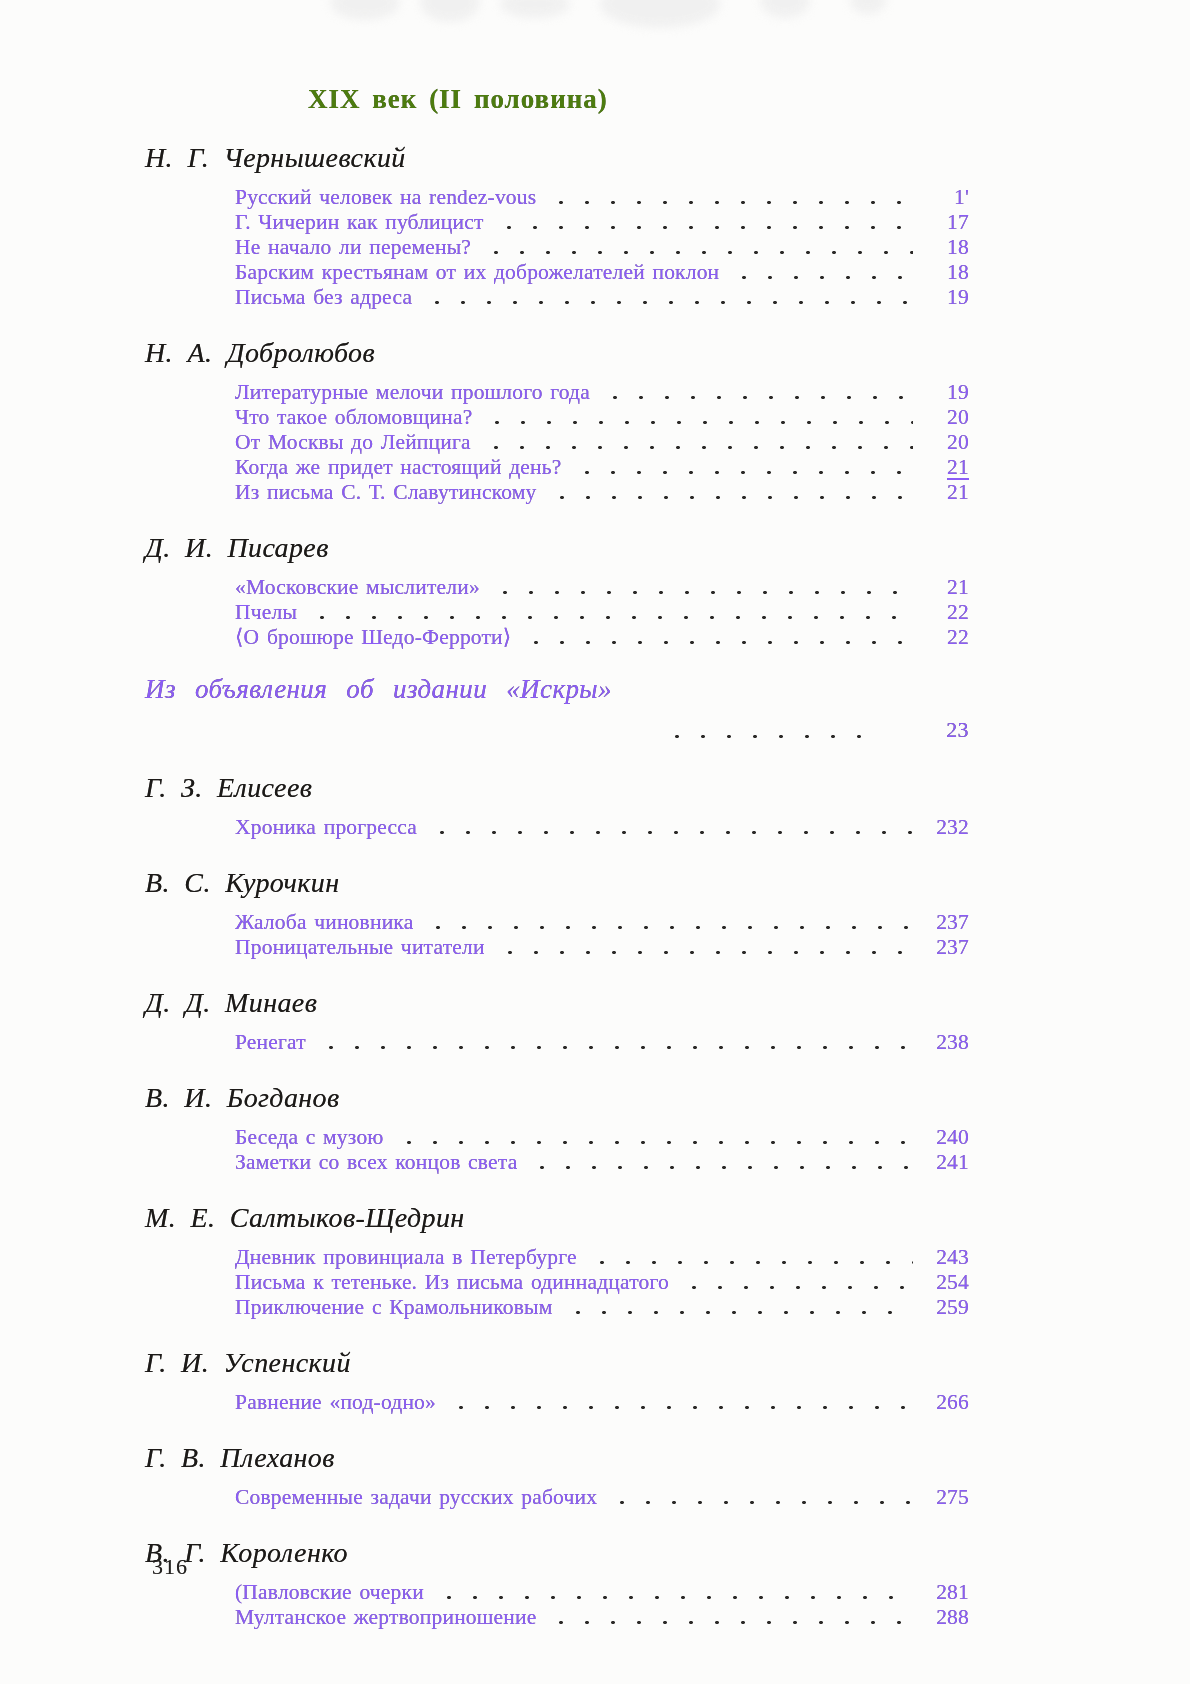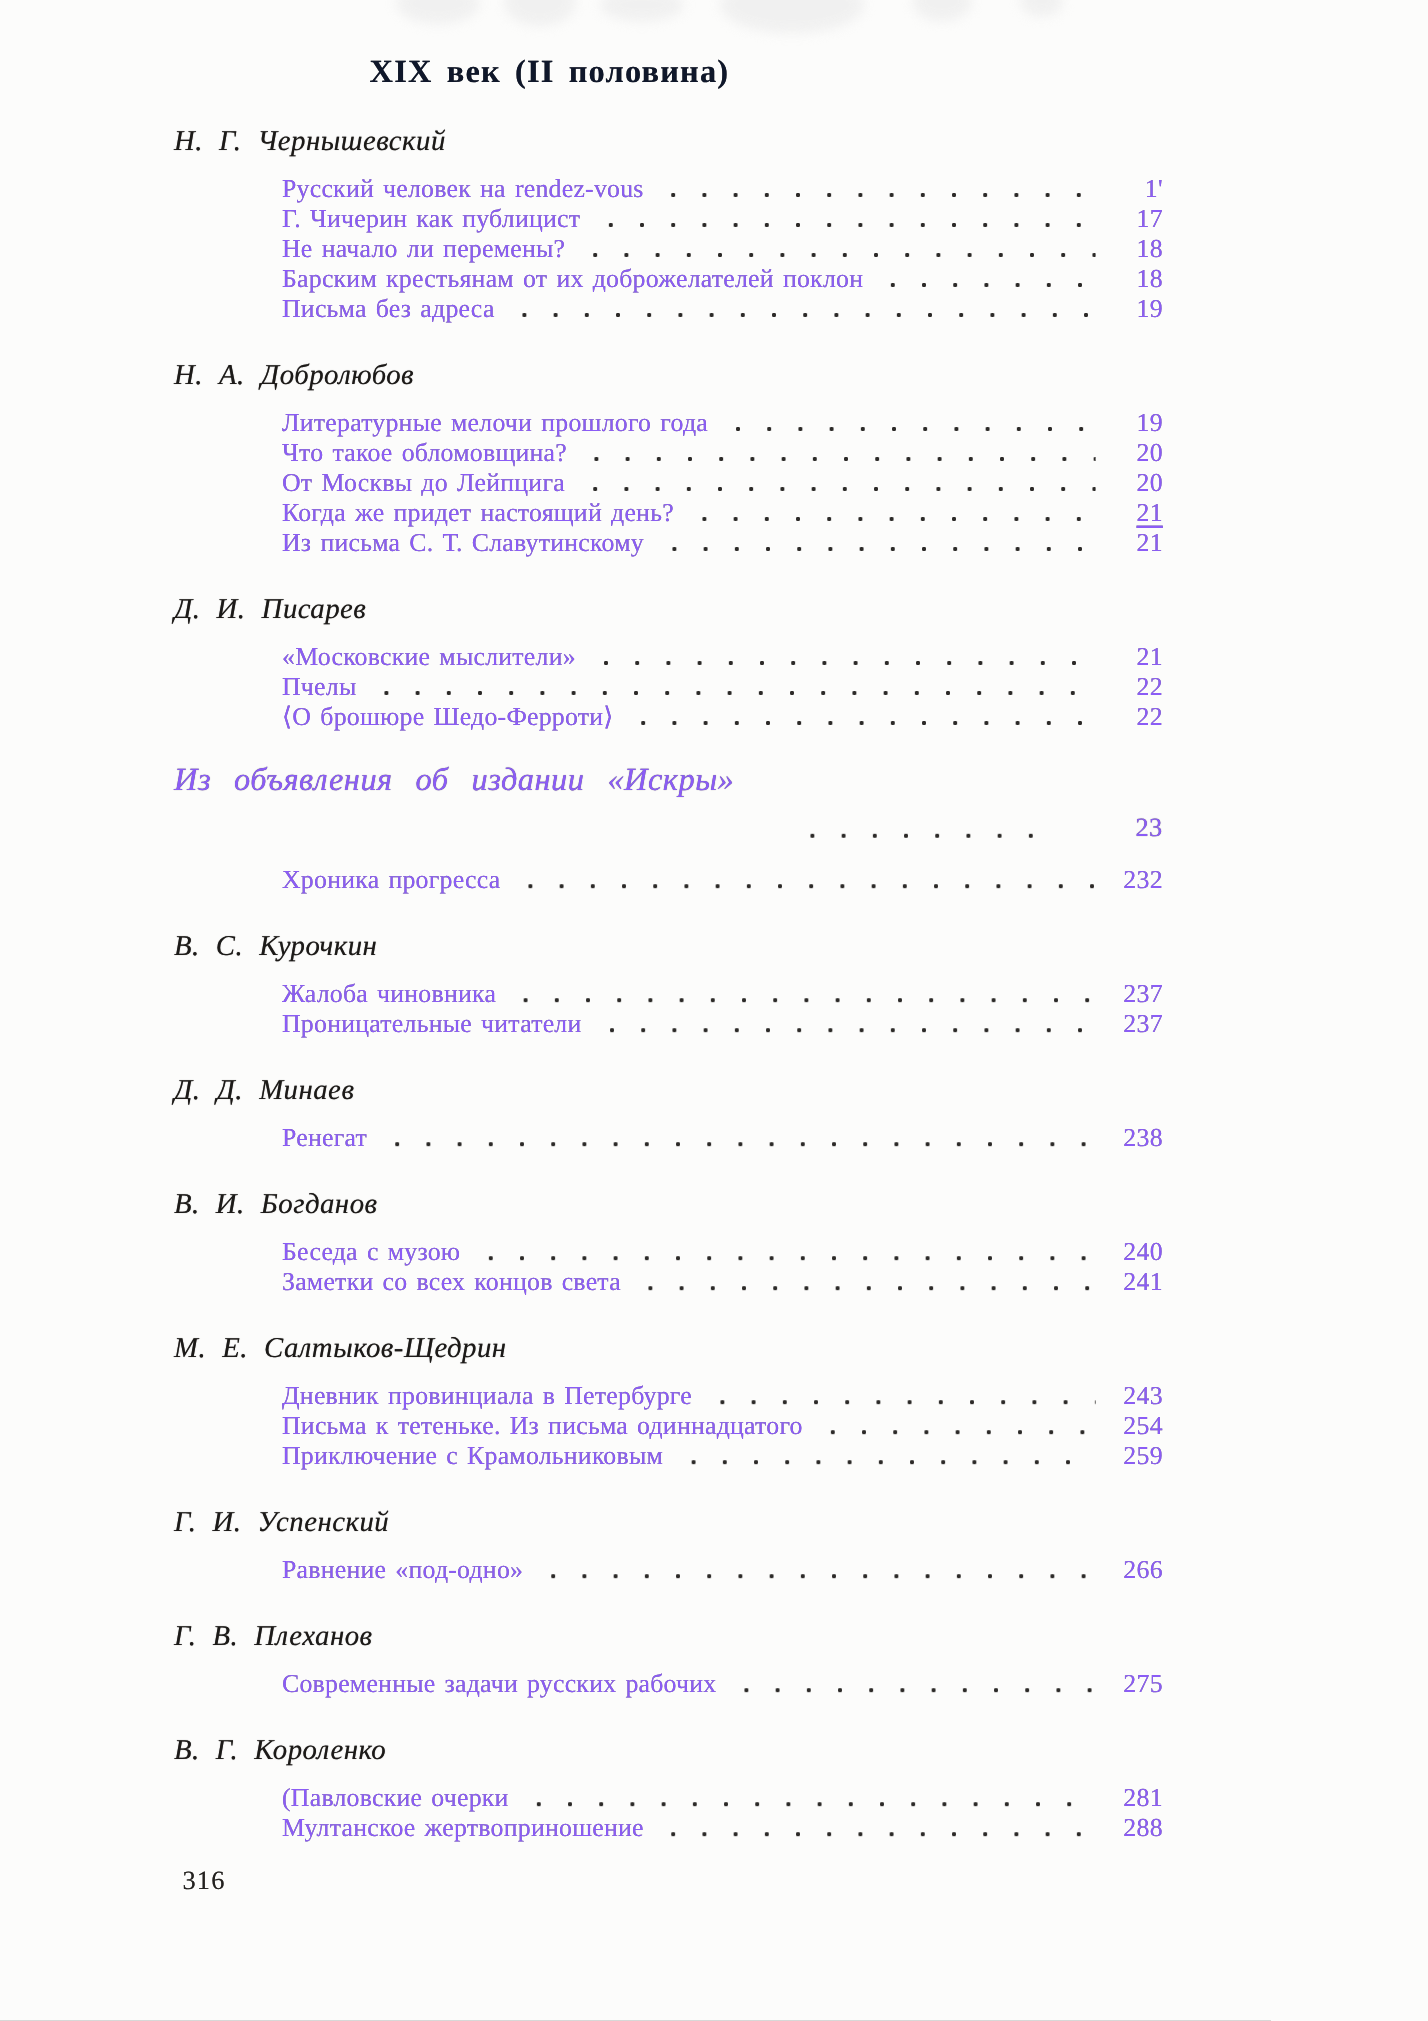--- a/index.html
+++ b/index.html
@@ -26,38 +26,38 @@
   }
   .s1{left:330px;top:-14px;width:70px;height:34px;}
   .s2{left:420px;top:-18px;width:60px;height:40px;}
   .s3{left:500px;top:-10px;width:70px;height:28px;}
   .s4{left:600px;top:-20px;width:120px;height:48px;}
   .s5{left:760px;top:-16px;width:50px;height:34px;}
   .s6{left:850px;top:-12px;width:36px;height:26px;}
 
   .page-title{
     margin:0;
-    padding-top:44px;
+    padding-top:84px;
     margin-left:308px;
     font-size:27px;
     font-weight:700;
     letter-spacing:1px;
     word-spacing:4px;
-    color:#0f172a;
+    color:#4d7c0f;
     text-shadow:0 0 .5px rgba(20,18,16,.7);
   }
   .toc{
     margin-left:145px;
     width:824px;
     margin-top:14px;
   }
   .author{
     font-style:italic;
     font-weight:400;
-    font-size:24px;
+    font-size:28px;
     line-height:32px;
     margin:27px 0 11px 0;
     letter-spacing:.4px;
     word-spacing:7px;
     color:#1c1a18;
     text-shadow:0 0 .6px rgba(25,22,20,.75);
   }
   .items{margin-top:9px;}
   .toc-row{
     display:flex;
@@ -209,20 +209,21 @@
     <span class="entry-page">22</span>
   </div>
         </div>
   </section>
       <div class="toc-row standalone-row">
     <span class="entry-title">Из объявления об издании «Искры»</span>
     <span class="leader"></span>
     <span class="entry-page">23</span>
   </div>
       <section class="toc-section">
+    <h2 class="author">Г. З. Елисеев</h2>
     <div class="items">
           <div class="toc-row">
     <span class="entry-title">Хроника прогресса</span>
     <span class="leader"></span>
     <span class="entry-page">232</span>
   </div>
         </div>
   </section>
       <section class="toc-section">
     <h2 class="author">В. С. Курочкин</h2>

